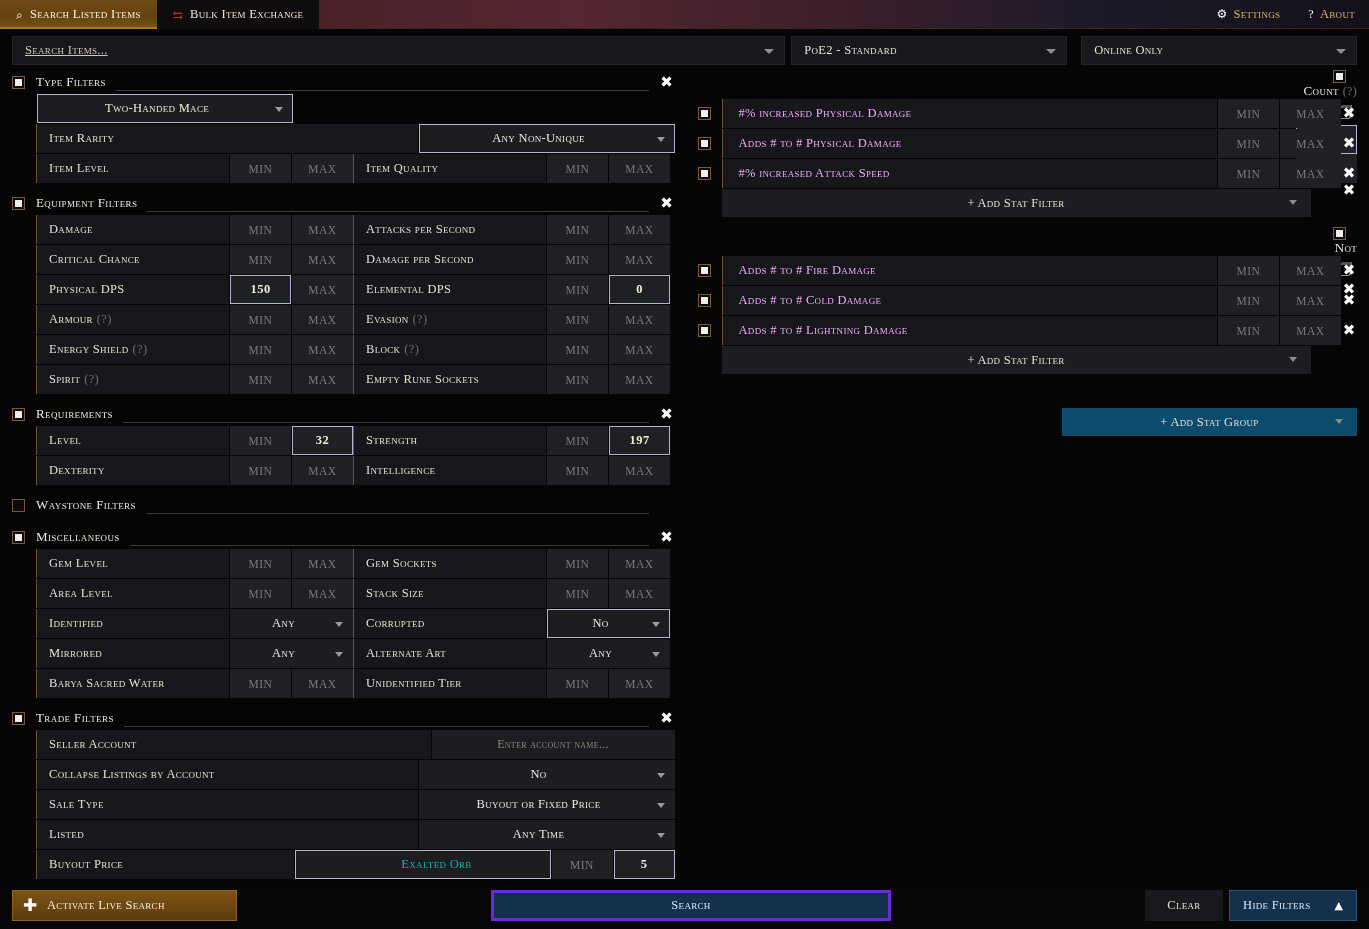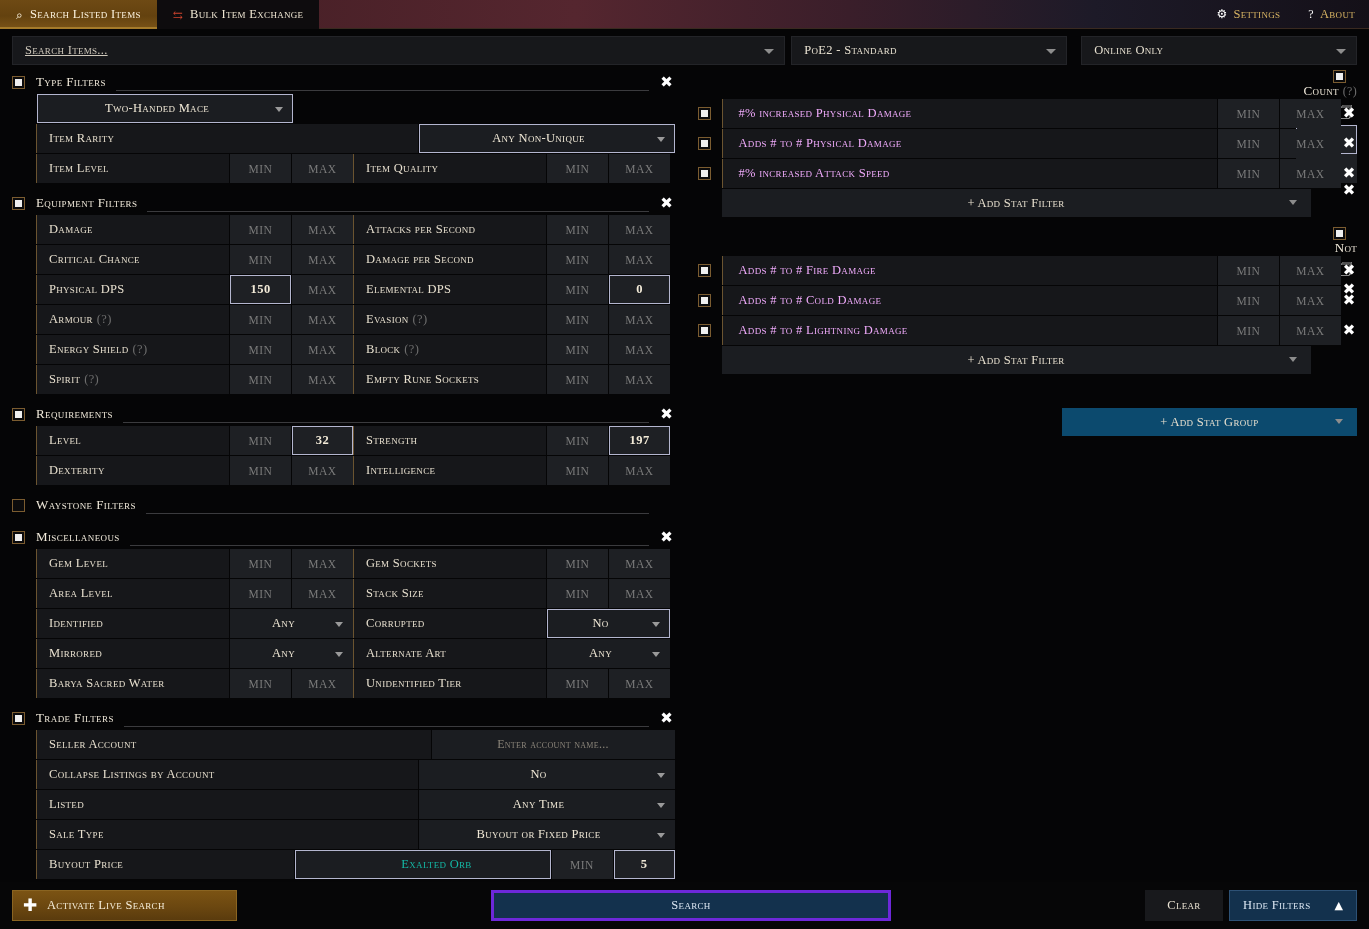--- a/index.html
+++ b/index.html
@@ -488,29 +488,29 @@
             <div class="textin sc">Enter account name...</div>
           </div>
           <div class="frow">
             <div class="fcell sc">
               <span>Collapse Listings by Account</span>
             </div>
             <div class="drop sc w243">No</div>
           </div>
           <div class="frow">
             <div class="fcell sc">
+              <span>Sale Type</span>
+            </div>
+            <div class="drop sc w243">Buyout or Fixed Price</div>
+          </div>
+          <div class="frow">
+            <div class="fcell sc">
               <span>Listed</span>
             </div>
             <div class="drop sc w243">Any Time</div>
-          </div>
-          <div class="frow">
-            <div class="fcell sc">
-              <span>Sale Type</span>
-            </div>
-            <div class="drop sc w243">Buyout or Fixed Price</div>
           </div>
           <div class="frow">
             <div class="fcell sc">
               <span>Buyout Price</span>
             </div>
             <div class="pricebox sc">Exalted Orb</div>
             <div class="inp">MIN</div>
             <div class="inp filled active">5</div>
           </div>
         </div>

